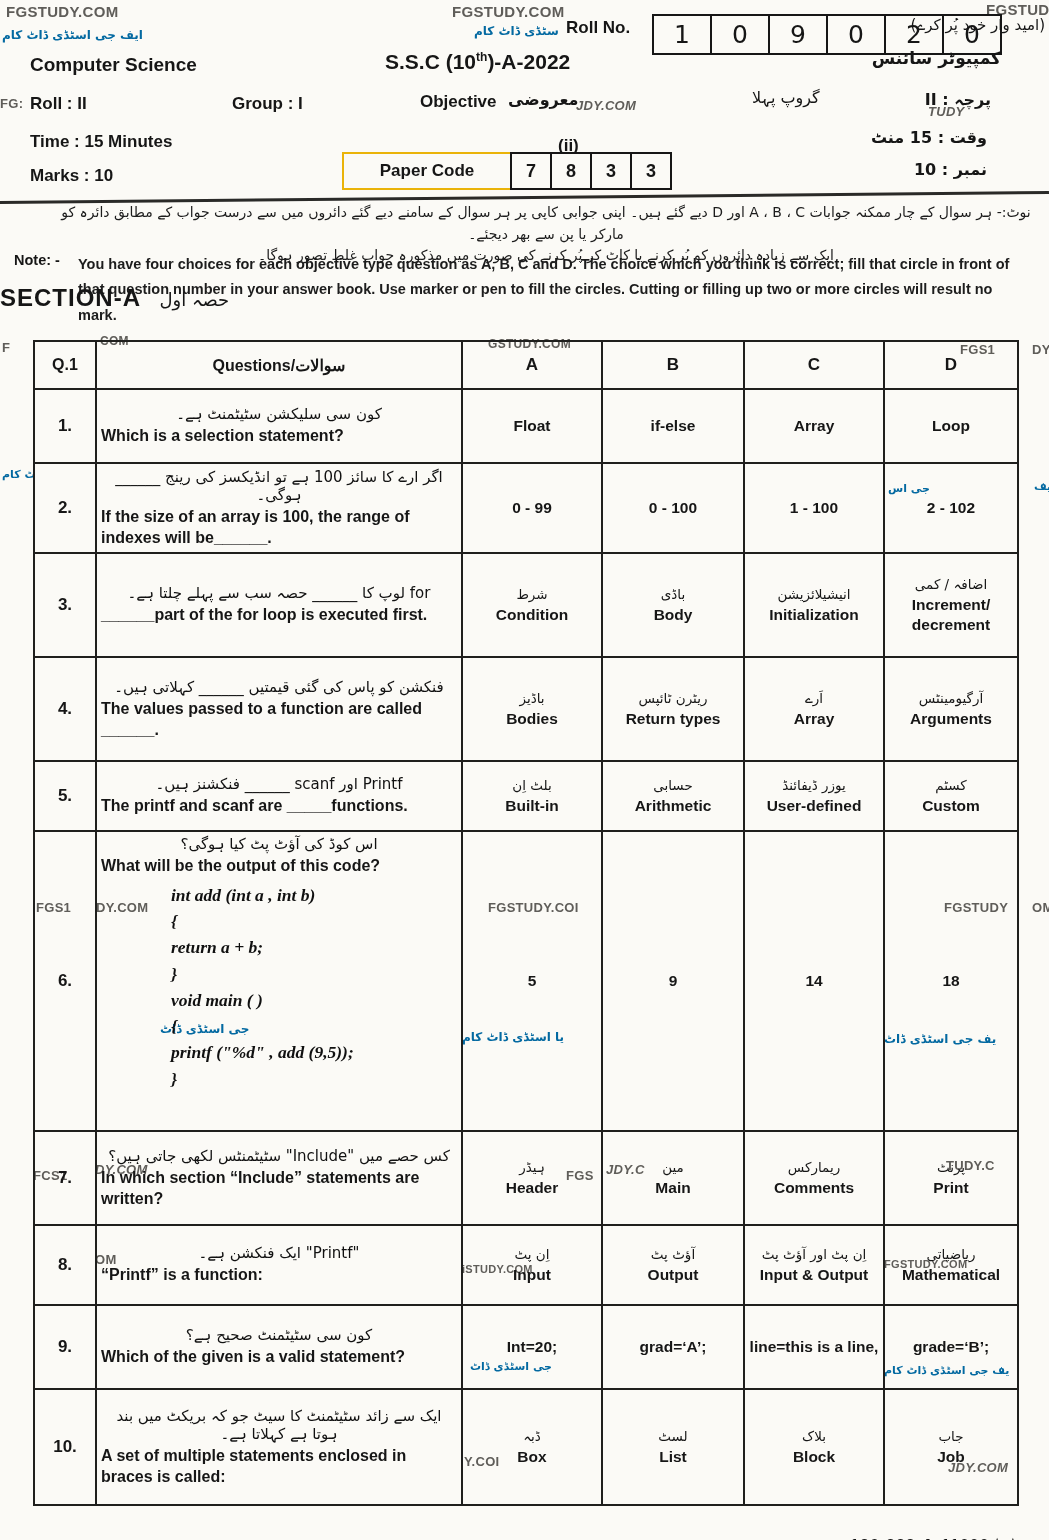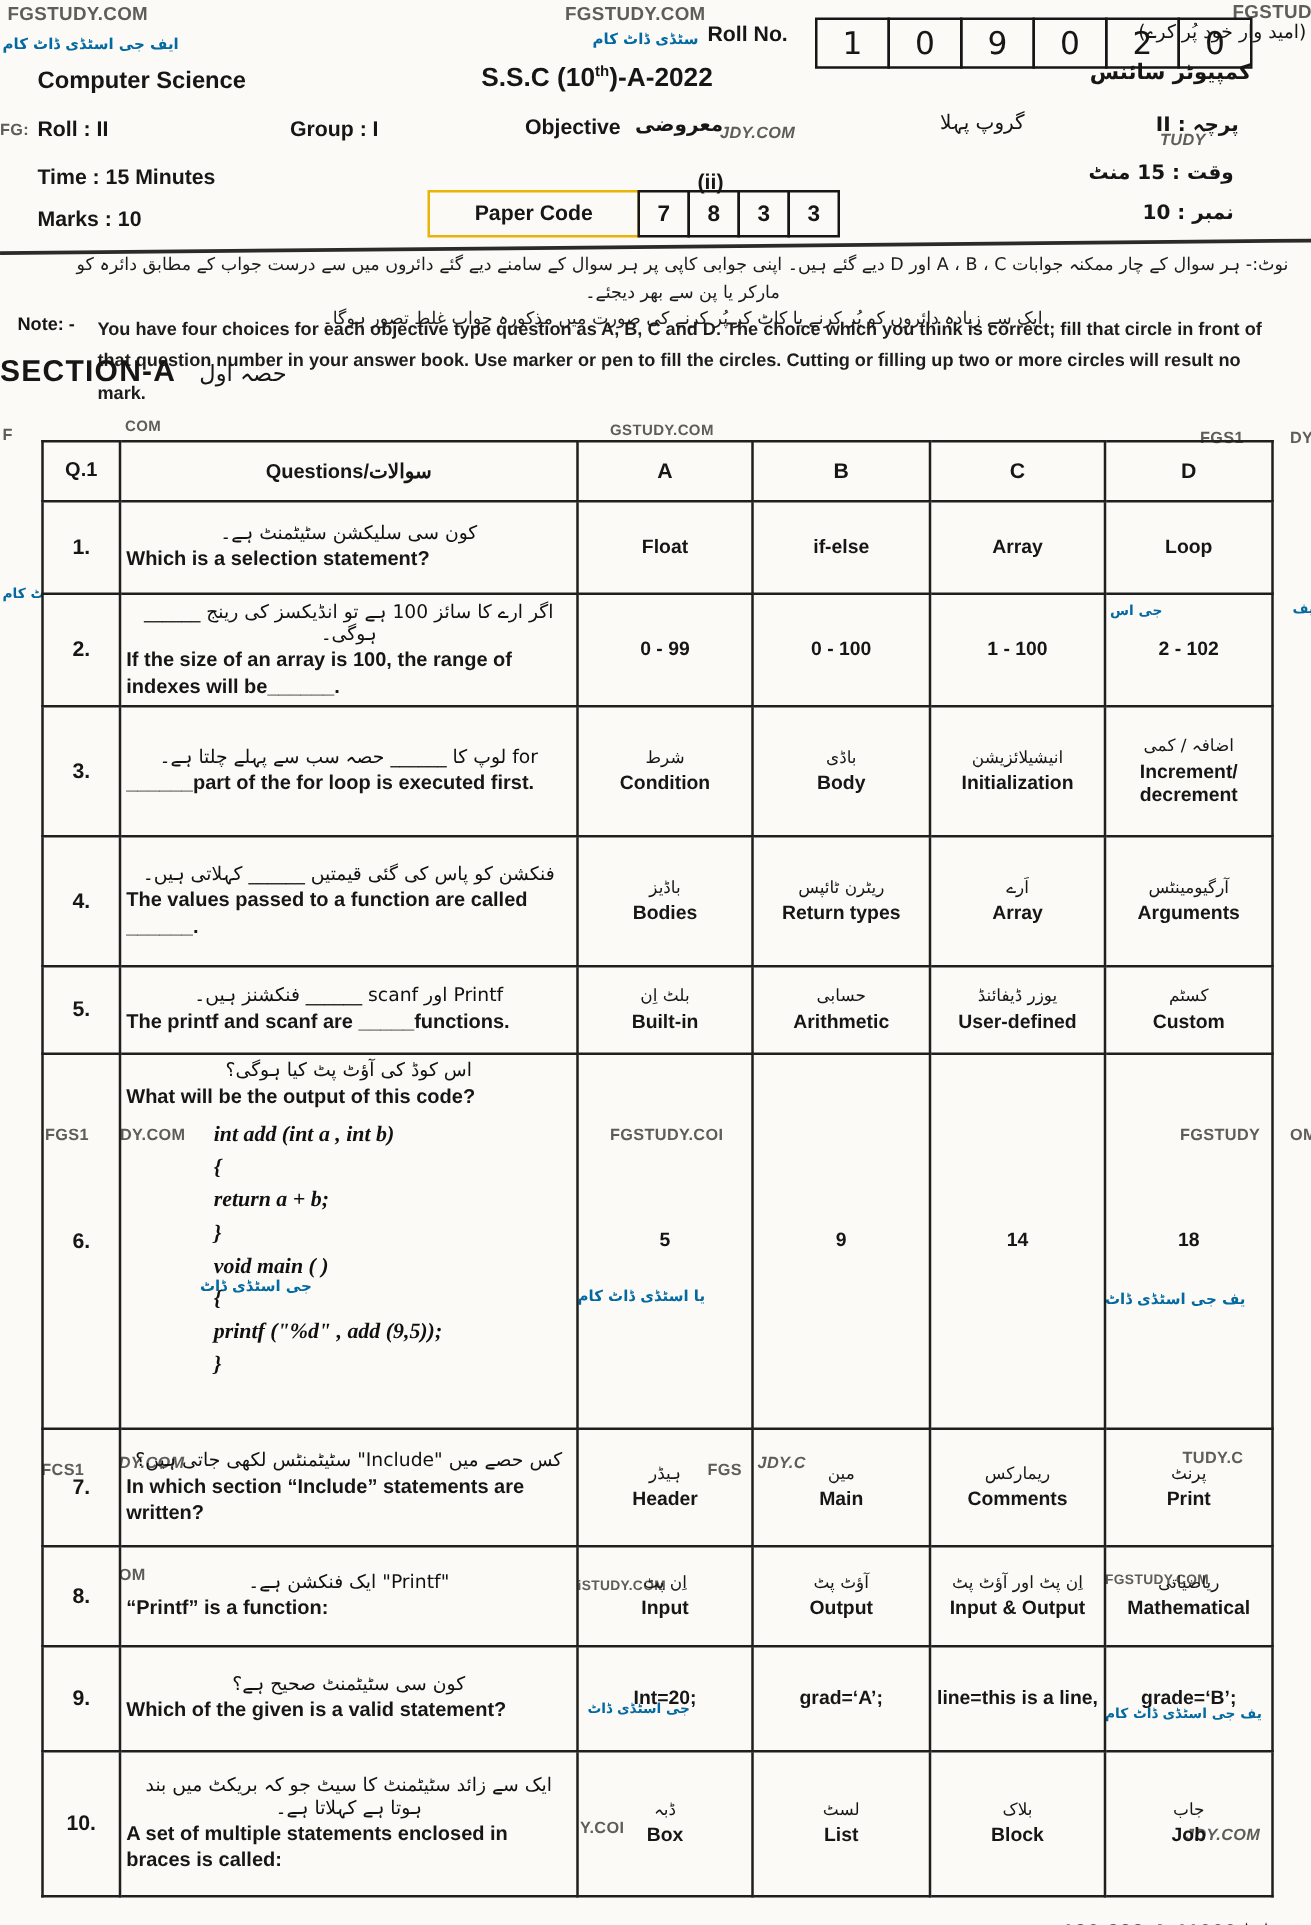--- a/index.html
+++ b/index.html
@@ -29,21 +29,21 @@
   .pclabel{border:2px solid #eab308;width:166px;height:34px;display:flex;align-items:center;justify-content:center;font-size:17px;font-weight:bold;}
   .pcbox{border:2px solid #161616;width:38px;height:34px;margin-left:-2px;display:flex;align-items:center;justify-content:center;font-size:18px;font-weight:bold;}
   .topline{left:0;top:196px;width:1049px;height:3px;background:#2a2a28;transform:rotate(-.55deg);}
   .noteur{right:8px;top:202px;width:990px;text-align:center;font-size:14px;color:#1c1c1c;line-height:1.55;}
   .noteen{left:78px;top:252px;width:956px;font-size:14.5px;font-weight:bold;line-height:1.75;color:#1d1d1d;}
   .notelabel{left:14px;top:252px;font-size:14.5px;font-weight:bold;}
   .section{left:0;top:284px;width:829px;text-align:left;}
   .section .en{font-size:24px;font-weight:bold;letter-spacing:1px;}
   .section .ur{font-size:18px;margin-left:14px;}
   
-  table.qt{position:absolute;left:33px;top:352px;border-collapse:collapse;table-layout:fixed;width:984px;background:transparent;}
+  table.qt{position:absolute;left:33px;top:340px;border-collapse:collapse;table-layout:fixed;width:984px;background:transparent;}
   table.qt th,table.qt td{border:2.5px solid #1f1f1d;padding:2px;vertical-align:middle;}
   table.qt thead tr{height:48px;}
   th.qlbl{font-size:16px;}
   th.qhdr{font-size:16px;}
   th.abcd{font-size:17px;}
   td.no{text-align:center;font-weight:bold;font-size:17px;vertical-align:bottom;padding-bottom:14px;}
   td.q{padding:4px 6px;}
   .q-ur{font-size:15px;text-align:center;padding:1px 8px 2px;color:#111;}
   .q-en{font-weight:bold;font-size:16px;text-align:left;padding:1px 2px;line-height:1.3;}
   .q-code{margin:4px 0 0 72px;font-family:"Liberation Serif",serif;font-style:italic;font-weight:600;font-size:17.5px;line-height:1.5;color:#101010;}

